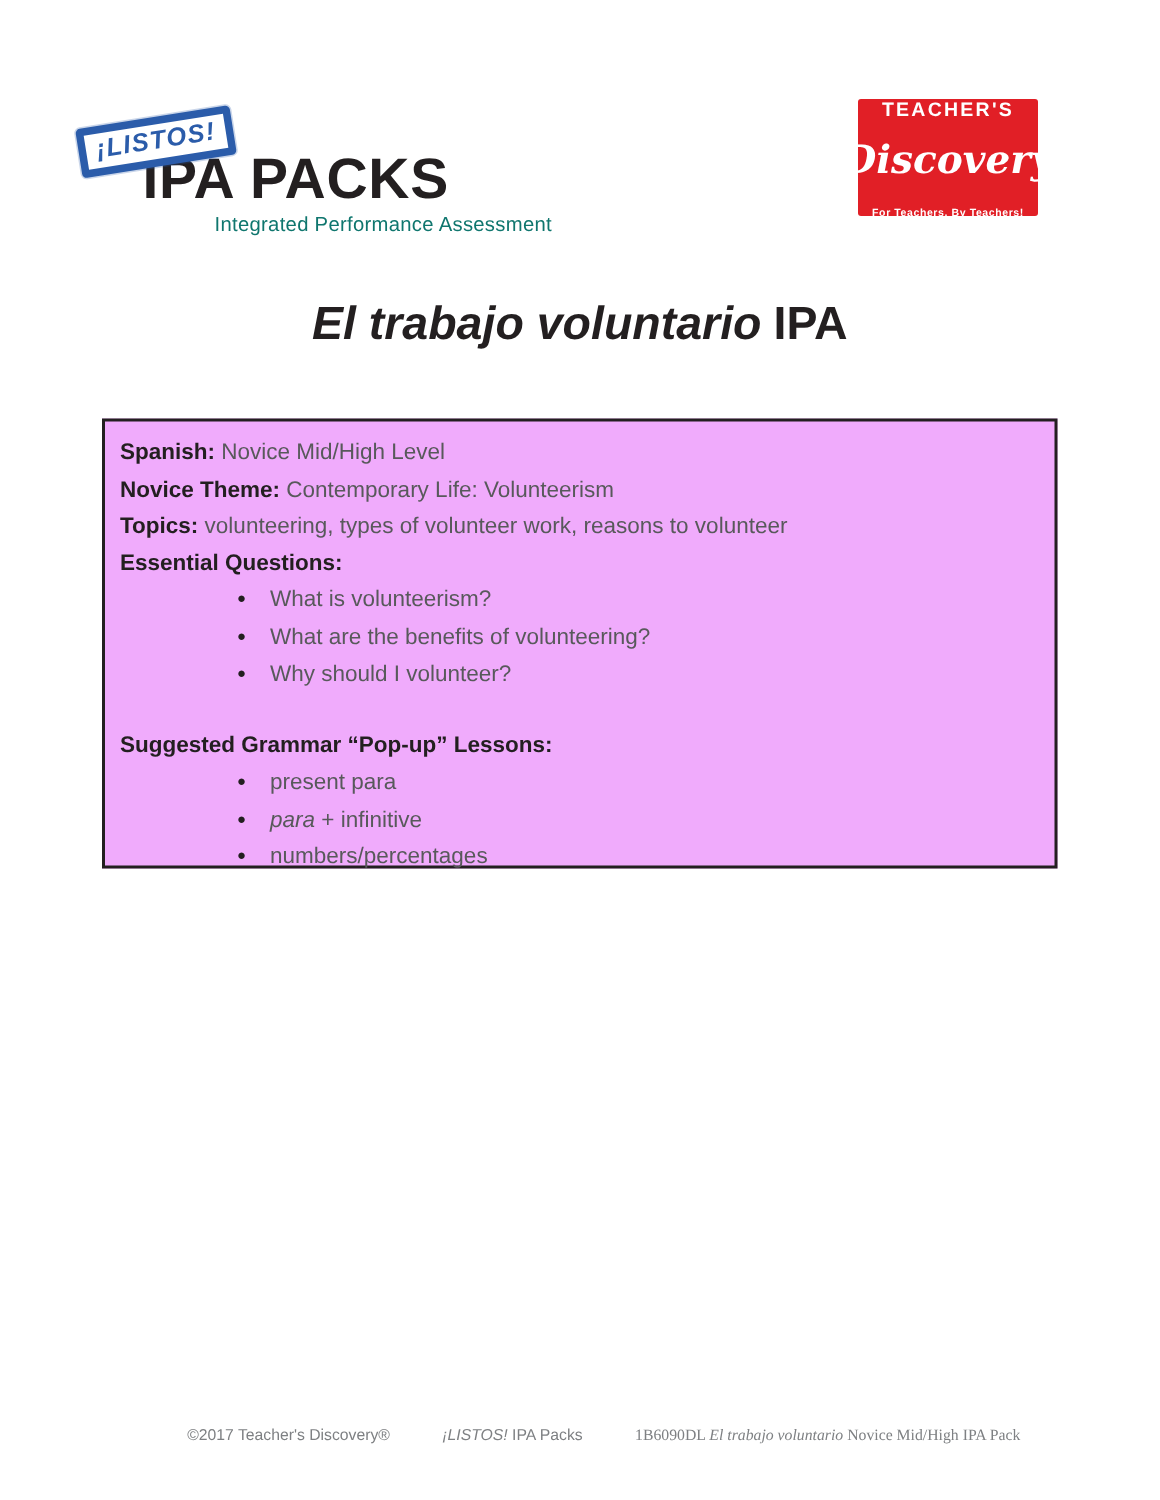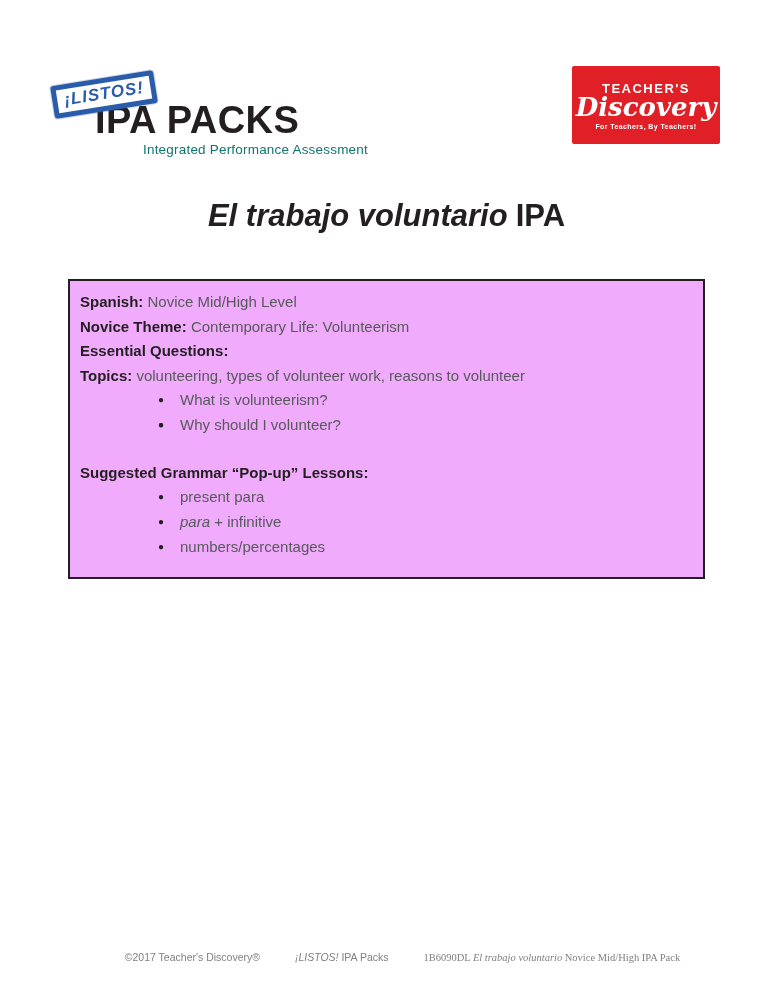--- a/index.html
+++ b/index.html
@@ -30,24 +30,24 @@
     background: #ffffff;
     box-shadow: 0 0 0 1px rgba(43,92,170,0.25);
   }
   .listos-stamp .stamp-text {
     font-size: 17px; font-weight: 900; color: #2b5caa;
     letter-spacing: 1px; font-style: italic;
   }
 
   .publisher-logo {
     position: absolute; left: 572px; top: 66px;
-    width: 148px; height: 78px;
+    width: 120px; height: 78px;
     background: #e11f26; border-radius: 2px;
     display: flex; flex-direction: column; align-items: center; justify-content: center;
-    color: #ffffff; text-align: center;
+    color: #ffffff; text-align: center; gap: 16px;
   }
   .publisher-line1 { font-size: 13px; font-weight: 900; letter-spacing: 1.5px; margin-top: 4px; }
   .publisher-line2 {
     font-family: "DejaVu Serif", serif;
     font-style: italic; font-weight: 700;
     font-size: 26px; line-height: 26px; margin-top: -2px;
   }
   .publisher-tagline { font-size: 7px; font-weight: 700; letter-spacing: 0.4px; margin-top: 3px; margin-bottom: 4px; }
 
   
@@ -123,35 +123,36 @@
     <span class="field-label">Spanish:</span>
     <span class="field-value">Novice Mid/High Level</span>
   </div>
 
   <div class="field-row">
     <span class="field-label">Novice Theme:</span>
     <span class="field-value">Contemporary Life: Volunteerism</span>
   </div>
 
   <div class="field-row">
-    <span class="section-label">Essential Questions:</span>
+    <span class="field-label">Topics:</span>
+    <span class="field-value">volunteering, types of volunteer work, reasons to volunteer</span>
   </div>
 
   <div class="field-row">
-    <span class="field-label">Topics:</span>
-    <span class="field-value">volunteering, types of volunteer work, reasons to volunteer</span>
+    <span class="section-label">Essential Questions:</span>
   </div>
 
   <ul class="bullet-list">
     <li>
       <span class="bullet-dot">●</span>
       <span>What is volunteerism?</span>
     </li>
     <li>
       <span class="bullet-dot">●</span>
+      <span>What are the benefits of volunteering?</span>
     </li>
     <li>
       <span class="bullet-dot">●</span>
       <span>Why should I volunteer?</span>
     </li>
   </ul>
 
   <div class="section-gap"></div>
 
   <div class="field-row">

